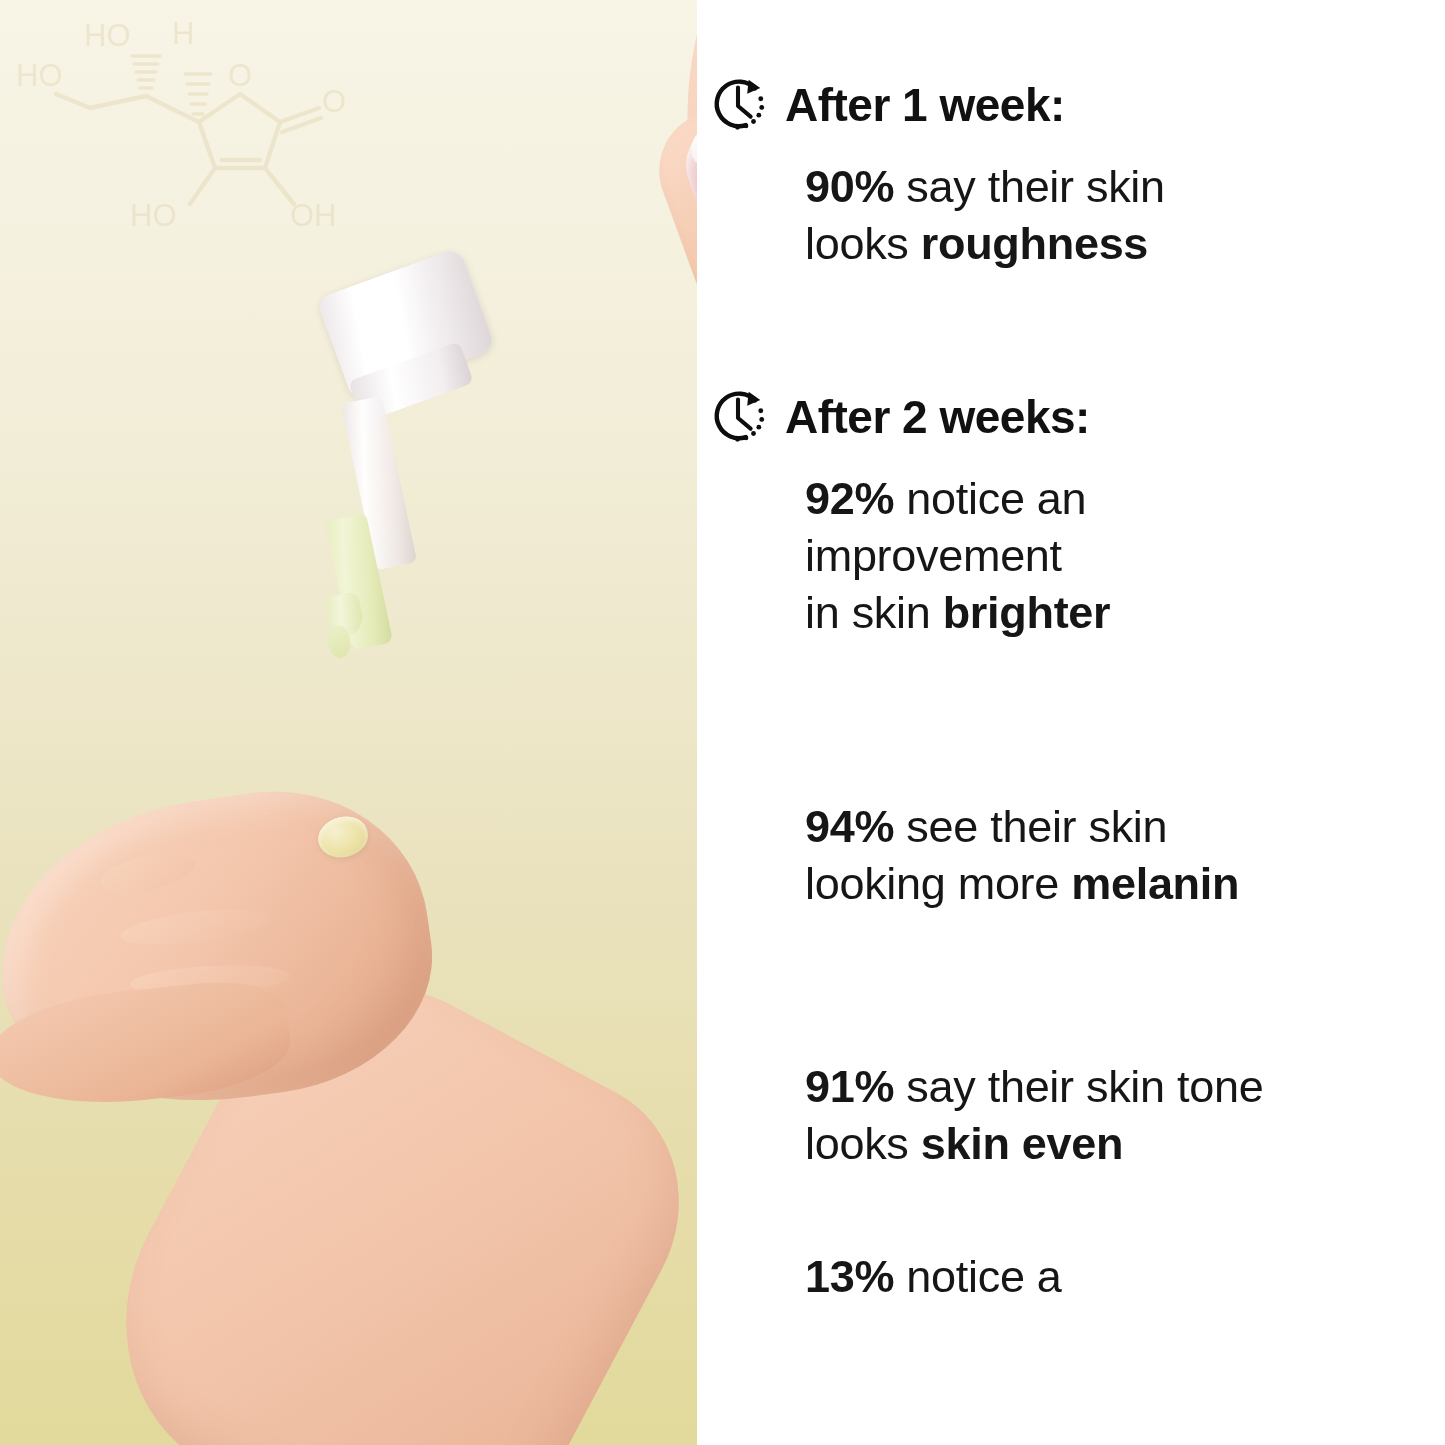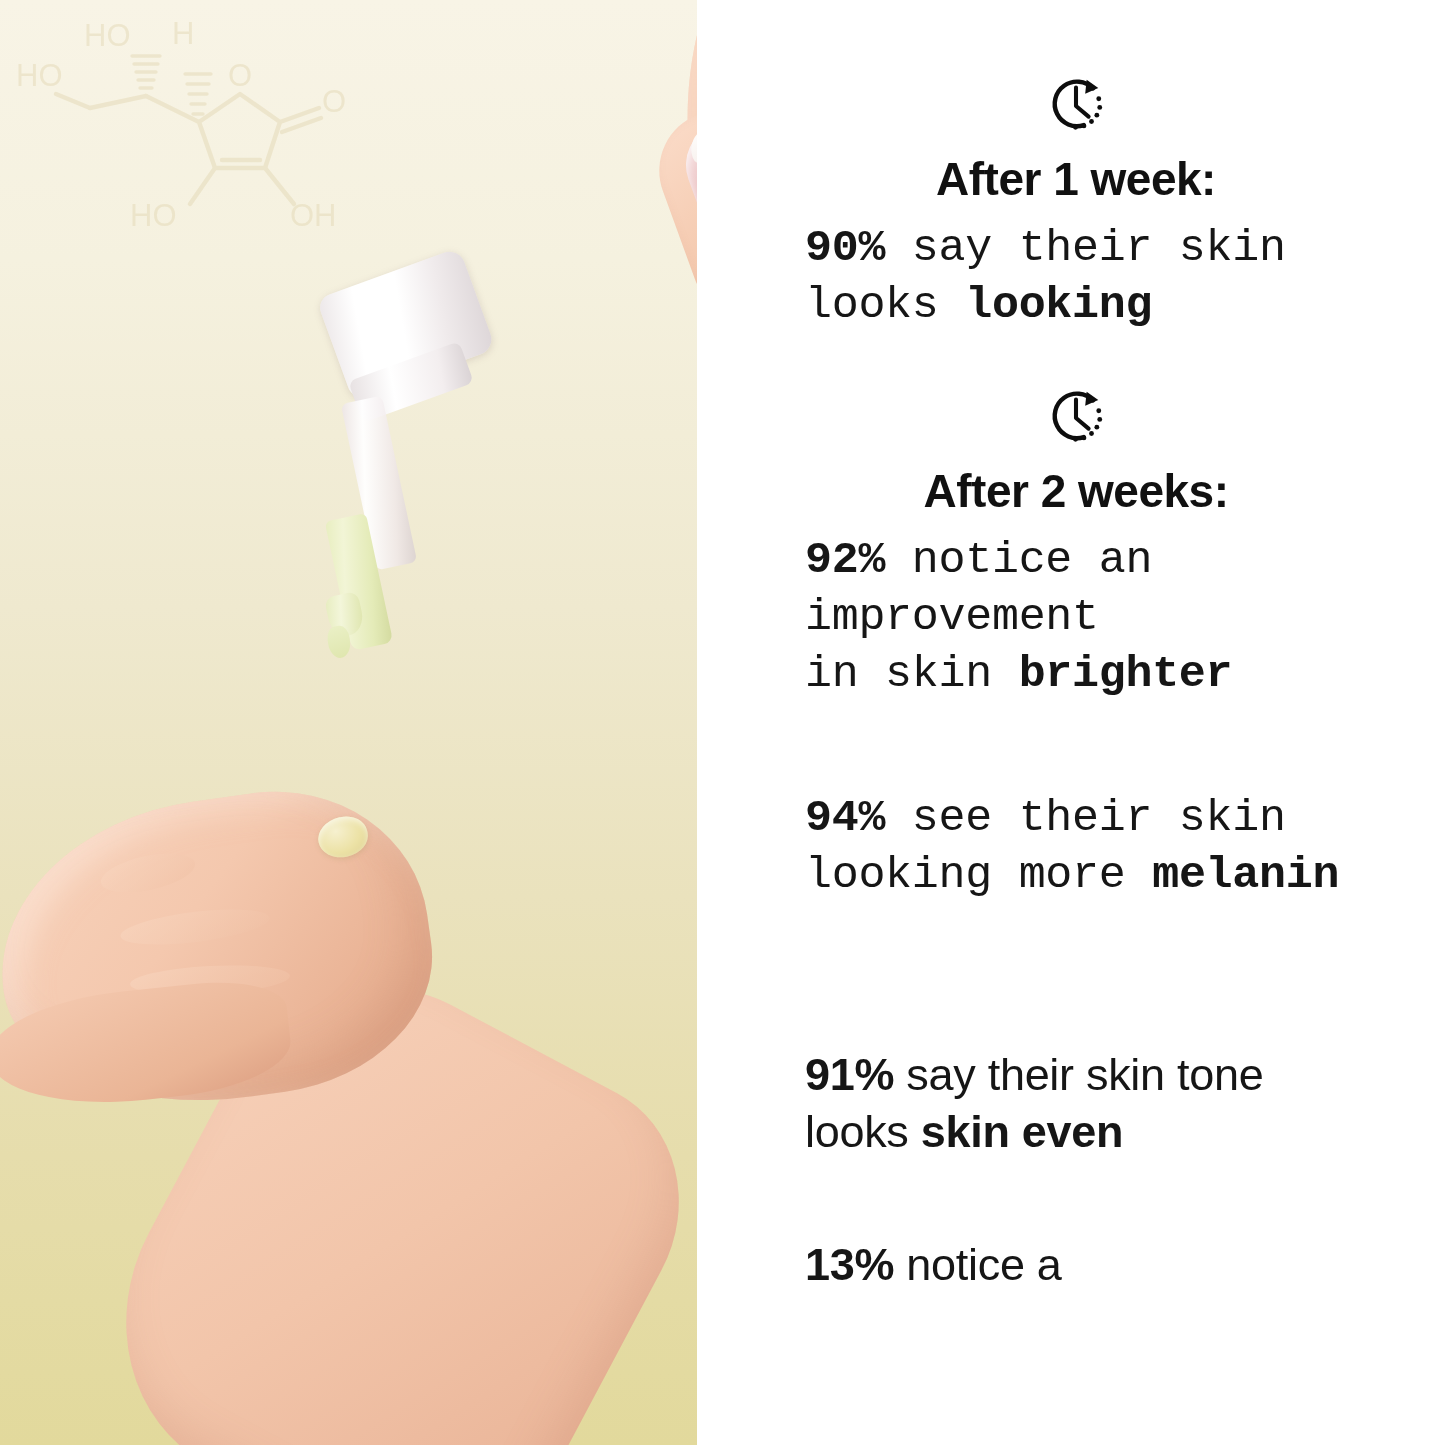--- a/index.html
+++ b/index.html
@@ -212,36 +212,35 @@
   .stat-block { position: absolute; left: 0; width: 748px; }
   .sb1 { top: 74px; }
   .sb2 { top: 386px; }
   .sb3 { top: 776px; }
 
   .heading-row {
     display: flex;
     align-items: center;
     gap: 16px;
     padding-left: 10px;
-    flex-direction: column;
   }
   .clock-icon { flex: 0 0 auto; width: 62px; height: 62px; display: block; }
   .heading-text {
     font-family: "Liberation Sans", sans-serif;
     font-size: 46px;
     font-weight: 700;
     letter-spacing: -0.5px;
     color: #111111;
     white-space: nowrap;
   }
 
   .body-text {
-    margin-top: 14px;
+    margin-top: 22px;
     padding-left: 108px;
-    font-family: Liberation Mono, monospace;
+    font-family: Liberation Sans, sans-serif;
     font-size: 45px;
     font-weight: 300;
     line-height: 1.27;
     color: #161616;
     letter-spacing: -0.3px;
   }
   .body-text .pct { font-weight: 700; }
   .body-text .em  { font-weight: 700; }
 
   .extra-stat {
@@ -249,20 +248,21 @@
     left: 0;
     width: 748px;
     padding-left: 108px;
     box-sizing: border-box;
     font-family: "Liberation Sans", sans-serif;
     font-size: 45px;
     font-weight: 300;
     line-height: 1.27;
     color: #161616;
     letter-spacing: -0.3px;
+    margin-top: 12px;
   }
   .extra-stat .pct { font-weight: 700; }
   .extra-stat .em  { font-weight: 700; }
   .es1 { top: 1046px; }
   .es2 { top: 1236px; }
 </style>
 </head>
 <body>
 
 <div class="canvas">
@@ -357,21 +357,21 @@
           </g>
           <polygon points="43,6 55,14.5 41.5,20.5" fill="#0d0d0d"></polygon>
           <g fill="none" stroke="#0d0d0d" stroke-width="4.2" stroke-linecap="round" stroke-linejoin="round">
             <path d="M32 14 L32 33 L45 44"></path>
           </g>
         </svg>
         <div class="heading-text">After 1 week:</div>
       </div>
       <div class="body-text">
         <span class="pct">90%</span><span> say their skin</span><br>
-        <span>looks </span><span class="em">looking</span>
+        <span>looks </span><span class="em">roughness</span>
       </div>
     </div>
 
     <div class="stat-block sb2">
       <div class="heading-row">
         <svg class="clock-icon" viewBox="0 0 64 64">
           <g fill="none" stroke="#0d0d0d" stroke-width="4.6" stroke-linecap="round">
             <path d="M49.5 14.8 A23 23 0 1 0 40 52.8"></path>
           </g>
           <g fill="#0d0d0d">

